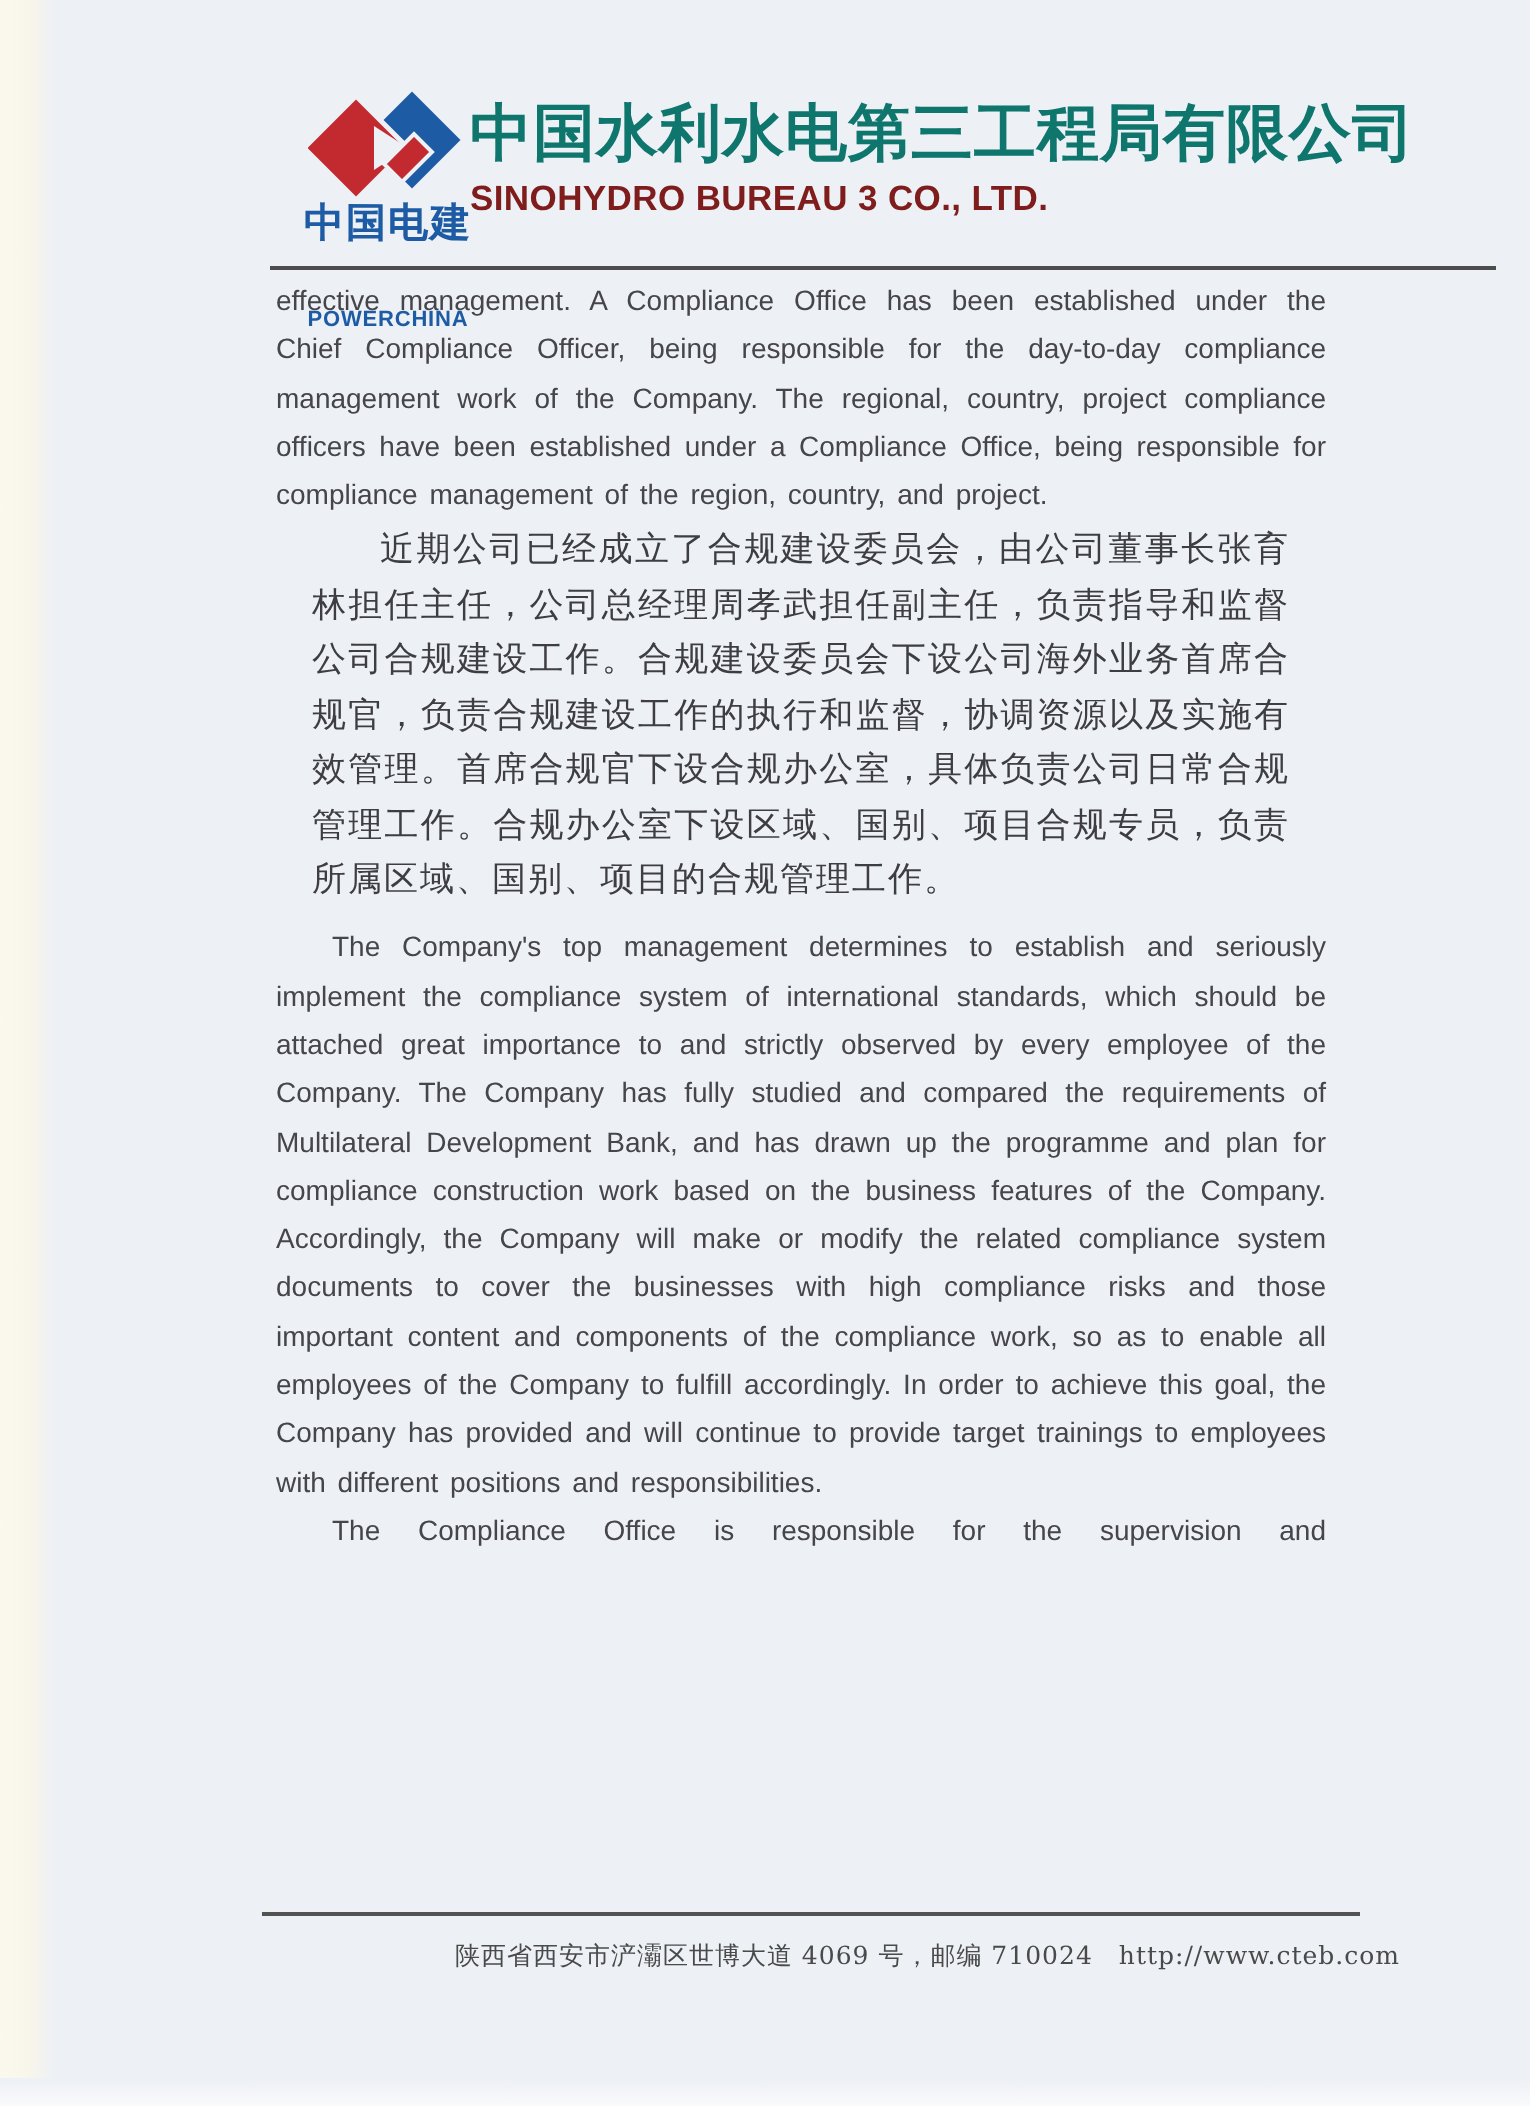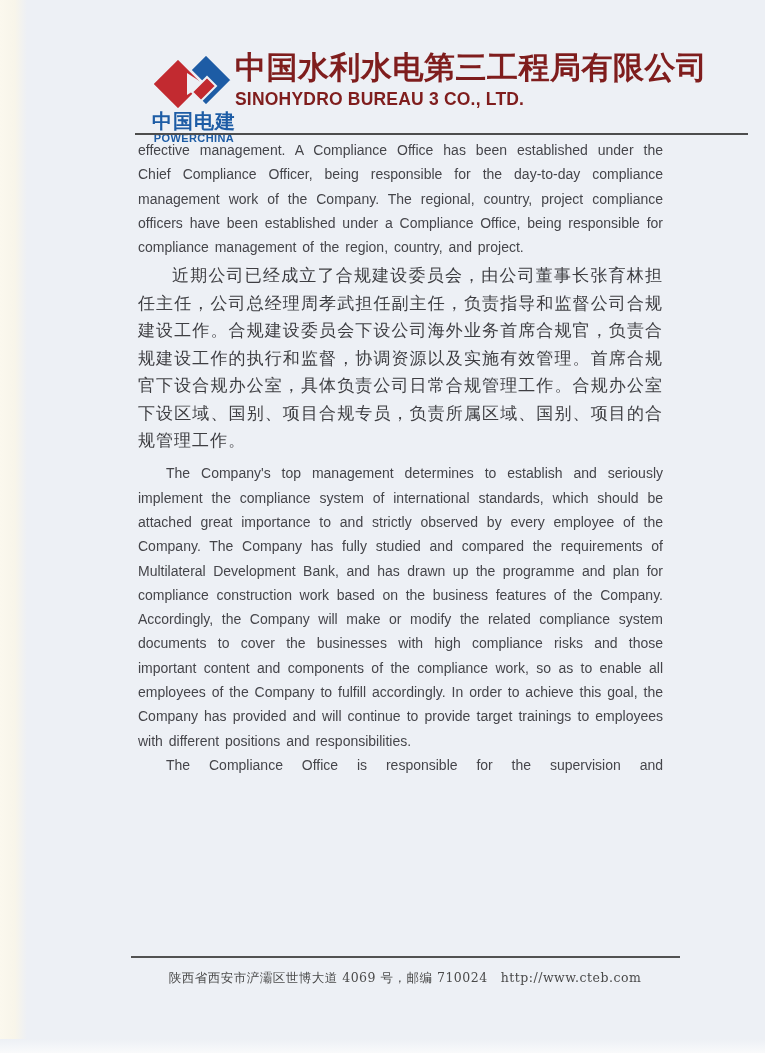--- a/index.html
+++ b/index.html
@@ -7,45 +7,45 @@
     position:relative;width:765px;height:1053px;margin:0 auto;
     background:#edf0f5;overflow:hidden;
     font-family:"Liberation Sans",sans-serif;
   }
   .edge-left{position:absolute;left:0;top:0;width:27px;height:100%;
     background:linear-gradient(90deg,#fbf8ee 0%,#f8f5ea 55%,#edf0f5 100%);}
   .edge-bottom{position:absolute;left:0;bottom:0;width:100%;height:14px;
     background:linear-gradient(0deg,#f9fafb 0%,#edf0f5 100%);}
 
   
-  .logo-block{position:absolute;left:148px;top:52px;width:92px;text-align:center;}
+  .logo-block{position:absolute;left:148px;top:42px;width:92px;text-align:center;}
   .logo-mark{display:block;margin:0 auto;}
   .logo-cn{font-size:20px;font-weight:bold;color:#1d5ca5;letter-spacing:1px;
     font-family:"DejaVu Sans",sans-serif;line-height:22px;}
-  .logo-en{font-size:11px;font-weight:bold;color:#1d5ca5;letter-spacing:.4px;line-height:13px;}
+  .logo-en{font-size:11px;font-weight:bold;color:#1d5ca5;letter-spacing:.4px;line-height:13px;margin-top:32px;}
   .title-block{position:absolute;left:235px;top:48px;}
-  .company-cn{font-size:31px;font-weight:bold;color:#7f1d1d;letter-spacing:.5px;
+  .company-cn{font-size:31px;font-weight:bold;color:#0f766e;letter-spacing:.5px;
     font-family:"DejaVu Sans",sans-serif;line-height:38px;white-space:nowrap;}
   .company-en{font-size:17.5px;font-weight:bold;color:#7f1d1d;letter-spacing:.2px;
     margin-top:3px;white-space:nowrap;}
   .header-rule{position:absolute;left:135px;top:133px;width:613px;height:2px;background:#4d4d4d;}
 
   
   .body-text{position:absolute;left:138px;top:138px;width:525px;}
   .body-text p{margin:0;}
   p.en{font-size:14px;line-height:24.3px;color:#45454a;text-align:justify;word-spacing:2px;
     font-family:"Liberation Sans",sans-serif;}
   p.zh{font-size:17px;line-height:27.4px;color:#3e3e42;text-align:justify;letter-spacing:1px;
-    font-family:"DejaVu Serif","Liberation Serif",serif;margin:3px 0 7px;}
+    font-family:"DejaVu Serif","Liberation Serif",serif;margin:3px 18px 7px;}
   .indent{text-indent:2em;}
   .justify-last{text-align-last:justify;}
 
   
   .footer-rule{position:absolute;left:131px;top:956px;width:549px;height:2px;background:#525252;}
-  .footer-text{position:absolute;left:110px;top:970px;width:590px;text-align:center;
+  .footer-text{position:absolute;left:110px;top:970px;width:590px;text-align:right;
     font-size:12.5px;color:#4a4a4a;letter-spacing:.5px;
     font-family:"DejaVu Serif","Liberation Serif",serif;}
 </style>
 </head>
 <body>
 
 <div class="page">
   <div class="edge-left"></div>
   <div class="edge-bottom"></div>
 

